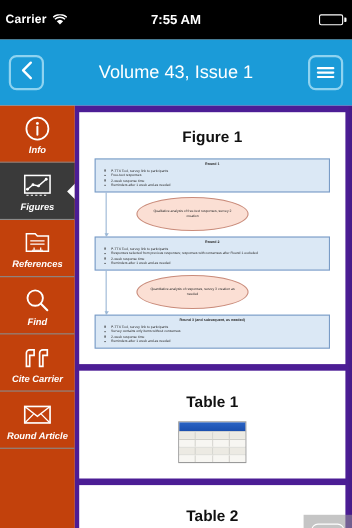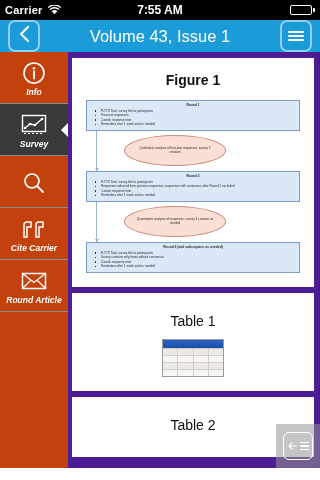--- a/index.html
+++ b/index.html
@@ -5,37 +5,37 @@
   * { box-sizing: border-box; margin: 0; padding: 0; }
   html, body {
     width: 320px; height: 480px;
     font-family: "Liberation Sans", sans-serif;
     overflow: hidden; background: #ffffff;
   }
   #app { position: relative; width: 320px; height: 480px; overflow: hidden; }
 
   
   .statusbar {
-    height: 20px; background: #000; color: #fff;
+    height: 36px; background: #000; color: #fff;
     display: flex; align-items: center; position: relative;
     font-size: 11px; font-weight: bold; padding: 0 5px; justify-content: center;
   }
   .sb-carrier { letter-spacing: .2px; }
   .sb-wifi { margin-left: 6px; display:flex; align-items:flex-end; }
   .sb-time { position: absolute; left: 0; right: 0; text-align: center; font-size: 12px; }
   .sb-batt { margin-left: auto; display: flex; align-items: center; }
   .sb-batt .shell {
     width: 22px; height: 10px; border: 1px solid #fff; border-radius: 2px; padding: 1px;
   }
   .sb-batt .fill { width: 100%; height: 100%; background: #fff; border-radius: 1px; }
   .sb-batt .nub { width: 2px; height: 4px; background: #fff; margin-left: 1px; border-radius: 0 1px 1px 0; }
 
   
   .navbar {
-    height: 32px; background: #1b9bd8; display: flex; align-items: center;
+    height: 60px; background: #1b9bd8; display: flex; align-items: center;
     padding: 0 8px; position: relative;
   }
   .nav-btn {
     width: 32px; height: 32px; border: 2px solid #8fd3f0; border-radius: 7px;
     display: flex; align-items: center; justify-content: center; flex: 0 0 auto;
   }
   .nav-title {
     position: absolute; left: 48px; right: 48px; text-align: center;
     color: #fff; font-size: 16.5px; font-weight: 500; white-space: nowrap; overflow: hidden;
   }
@@ -98,21 +98,21 @@
     border-left:2px solid transparent; border-right:2px solid transparent; border-top:3px solid #9ab6d4;
   }
   .ellipse {
     position: absolute; left: 38px; top: 4px; width: 102px; height: 31px;
     border: 1px solid #c98b7a; background: #fbdfd4; border-radius: 50%;
     display: flex; align-items: center; justify-content: center; text-align: center;
     font-size: 3.1px; line-height: 4.4px; color: #2b2b2b; padding: 0 10px;
   }
 
   
-  .tbl-title { text-align: center; font-size: 14px; font-weight: normal; color: #111; margin: 10px 0 10px; }
+  .tbl-title { text-align: center; font-size: 14px; font-weight: bold; color: #111; margin: 10px 0 10px; }
   .tbl-thumb {
     width: 62px; margin: 0 auto; border: 1px solid #9a9a9a; background: #fff;
   }
   .tbl-thumb .hdr { height: 8px; background: linear-gradient(#2a63c4, #1b4fae); }
   .tbl-thumb .r { display: flex; height: 7px; border-top: 1px solid #cfcfc9; }
   .tbl-thumb .r div { flex: 1; border-right: 1px solid #cfcfc9; background: #eceae3; }
   .tbl-thumb .r div:last-child { border-right: none; }
   .tbl-thumb .r.alt div { background: #f7f6f2; }
 
   
@@ -191,32 +191,42 @@
           <svg width="26" height="22" viewBox="0 0 26 22">
             <rect x="1.5" y="1.5" width="23" height="16" stroke="#fff" stroke-width="1.4" fill="none"></rect>
             <polyline points="4,14 9,10 14,11 21,5" stroke="#fff" stroke-width="1.3" fill="none"></polyline>
             <circle cx="4" cy="14" r="1.3" fill="#fff"></circle>
               <circle cx="9" cy="10" r="1.3" fill="#fff"></circle>
             <circle cx="14" cy="11" r="1.3" fill="#fff"></circle>
               <circle cx="21" cy="5" r="1.3" fill="#fff"></circle>
             <path d="M3 19.5h2M7 19.5h2M11 19.5h2M15 19.5h2M19 19.5h2" stroke="#fff" stroke-width="1.1"></path>
           </svg>
         </span>
-        <span class="side-label">Survey</span>
-      </div>
-
+        <span class="side-label">Figures</span>
+      </div>
+
+      <div class="side-item">
+        <span class="side-ico">
+          <svg width="24" height="23" viewBox="0 0 24 23">
+            <path d="M2 3.5h8l2 2h10v14H2z" stroke="#fff" stroke-width="1.4" fill="none"></path>
+            <path d="M5.5 10h13M5.5 13h13M9 16v2.5M15 16v2.5M7 18.5h10" stroke="#fff" stroke-width="1.1"></path>
+          </svg>
+        </span>
+        <span class="side-label">References</span>
+      </div>
 
 
       <div class="side-item">
         <span class="side-ico">
           <svg width="24" height="24" viewBox="0 0 24 24">
             <circle cx="10" cy="10" r="7" stroke="#fff" stroke-width="1.7" fill="none"></circle>
             <path d="M15.2 15.2 L21 21" stroke="#fff" stroke-width="1.9" stroke-linecap="round"></path>
           </svg>
         </span>
+        <span class="side-label">Find</span>
       </div>
 
       <div class="side-item">
         <span class="side-ico">
           <svg width="26" height="20" viewBox="0 0 26 20">
             <path d="M3 18 V6 a3 3 0 0 1 3-3 h4 v5 h-4 v10 z" stroke="#fff" stroke-width="1.5" fill="none"></path>
             <path d="M15 18 V6 a3 3 0 0 1 3-3 h4 v5 h-4 v10 z" stroke="#fff" stroke-width="1.5" fill="none"></path>
           </svg>
         </span>
         <span class="side-label">Cite Carrier</span>

